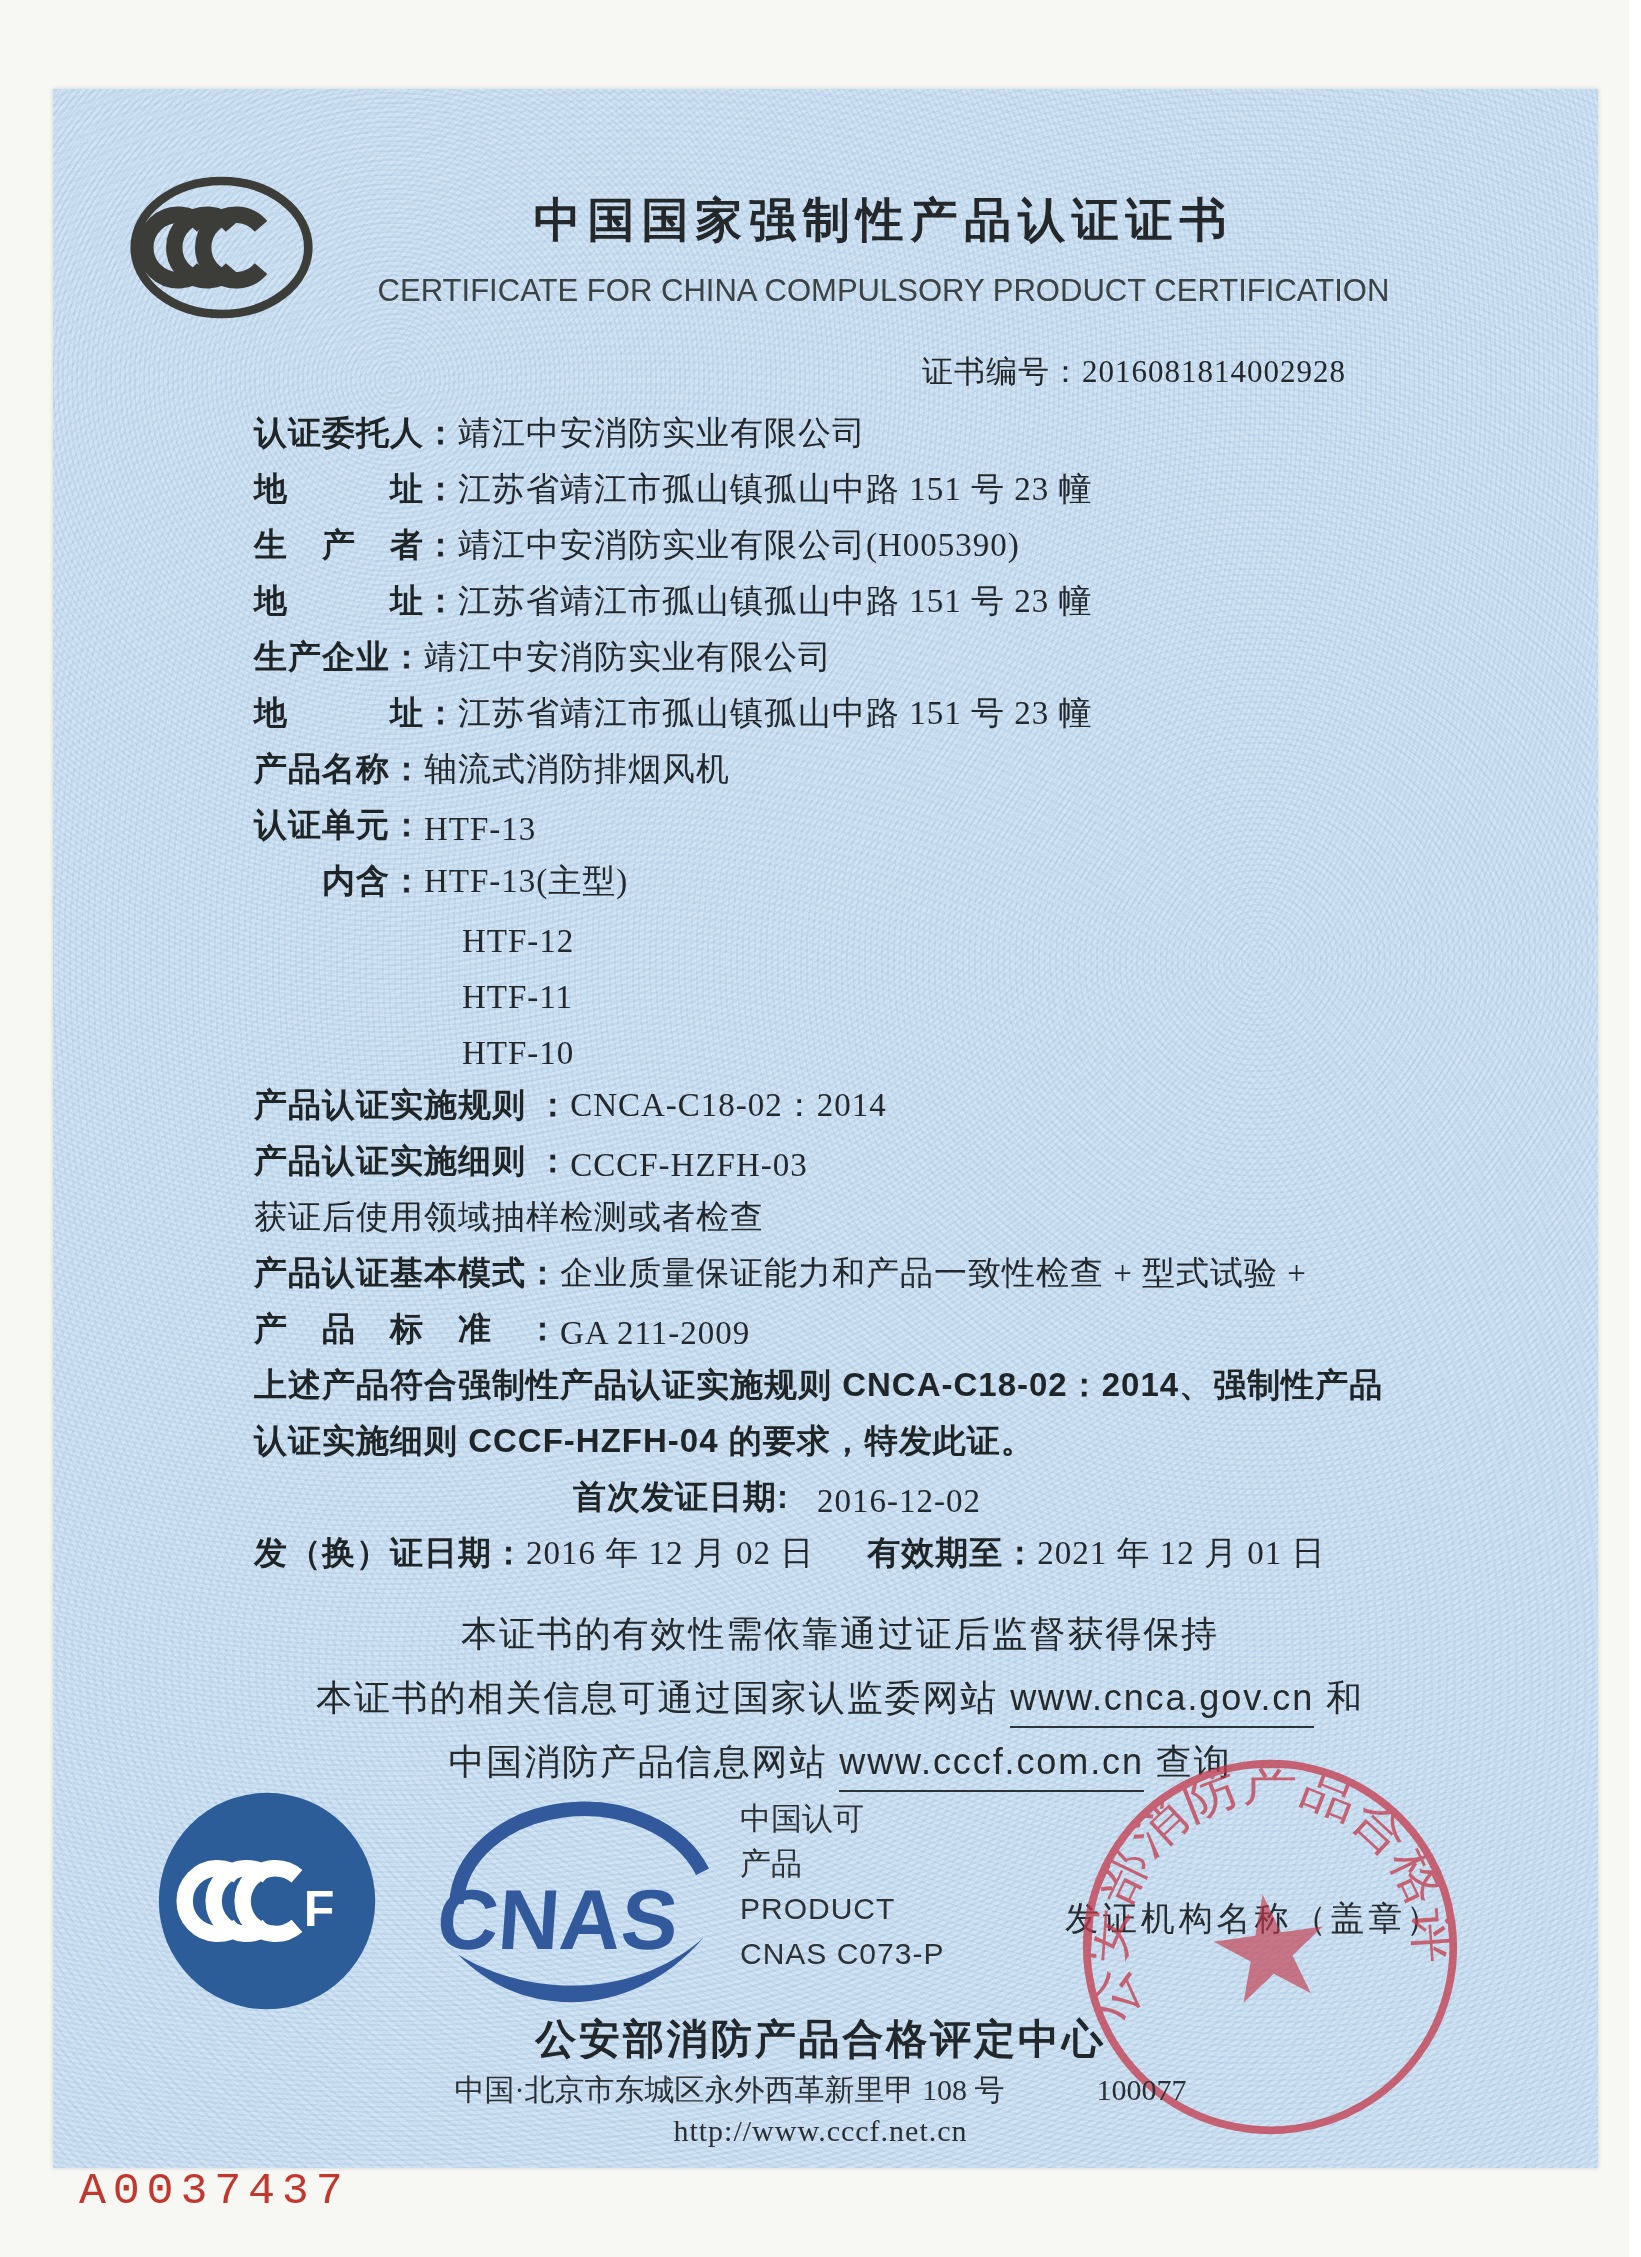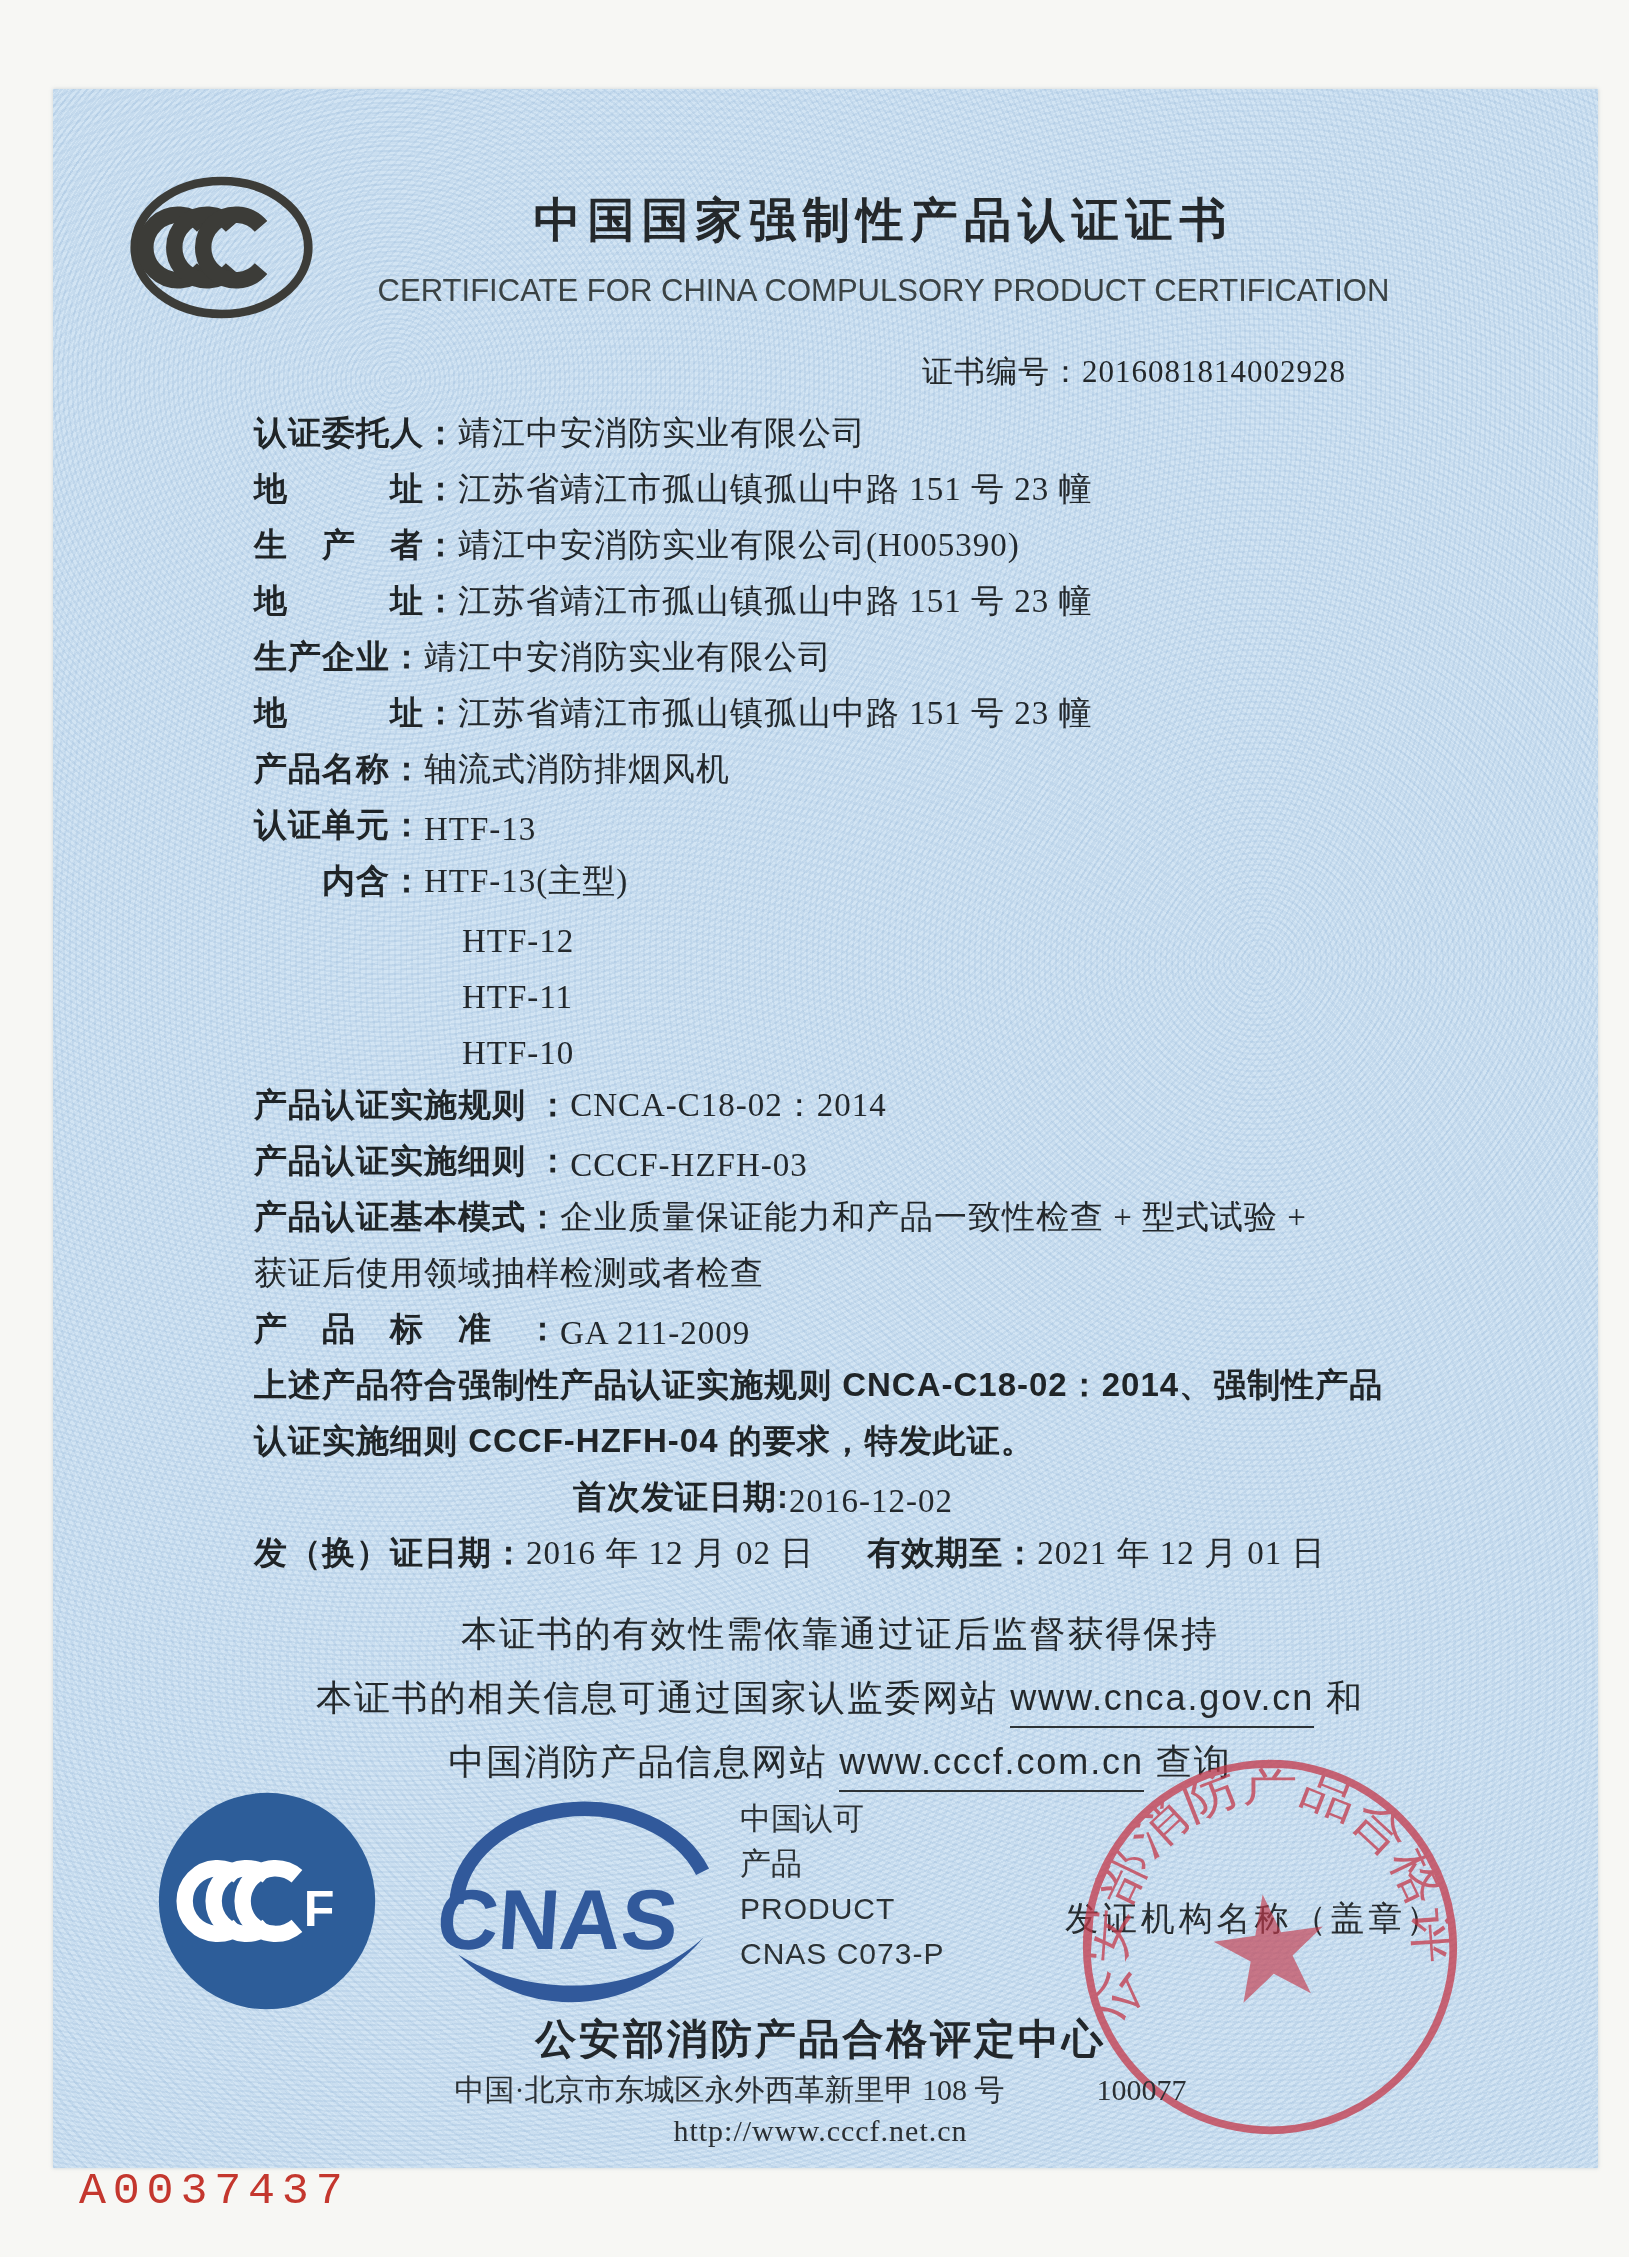--- a/index.html
+++ b/index.html
@@ -34,21 +34,21 @@
   .certno{
     position:absolute;left:869px;top:263px;
     font-family:"Liberation Serif","DejaVu Serif",serif;
     font-size:31px;line-height:39px;color:#23272a;letter-spacing:1px;
   }
   .body{position:absolute;left:201px;top:311px;width:1274px;}
   .row{height:56px;display:flex;align-items:flex-end;font-size:33px;white-space:pre;}
   .lbl{font-weight:700;letter-spacing:1px;color:#1f2427;}
   .val{font-family:"Liberation Serif","DejaVu Serif",serif;letter-spacing:1px;color:#23282c;}
   .row.indent{padding-left:208px;}
-  .row.first-issue{padding-left:319px;}
+  .row.first-issue{padding-left:319px;gap:28px;}
   .row .gap{display:inline-block;width:53px;}
   .row.stmt .lbl{letter-spacing:1px;}
   .notes{position:absolute;left:14.5px;top:1517px;width:1545px;text-align:center;}
   .notes .nline{font-size:36px;color:#24292c;letter-spacing:1.9px;height:64px;line-height:56px;white-space:pre;}
   .ulink{border-bottom:2.9px solid #2c3236;padding-bottom:8px;}
   .cccf-logo{position:absolute;left:101px;top:1699px;width:227px;height:227px;}
   .cnas-logo{position:absolute;left:384px;top:1694px;width:285px;height:251px;}
   .accr-text{position:absolute;left:687px;top:1707px;}
   .accr-text .cn{font-family:"Liberation Serif","DejaVu Serif",serif;font-size:31px;line-height:45px;color:#2b3134;}
   .accr-text .en{font-size:30px;line-height:45px;color:#2b3134;letter-spacing:1px;}
@@ -103,22 +103,22 @@
       <div class="row"><span class="lbl">生产企业：</span><span class="val">靖江中安消防实业有限公司</span></div>
       <div class="row"><span class="lbl">地　　　址：</span><span class="val">江苏省靖江市孤山镇孤山中路 151 号 23 幢</span></div>
       <div class="row"><span class="lbl">产品名称：</span><span class="val">轴流式消防排烟风机</span></div>
       <div class="row"><span class="lbl">认证单元：</span><span class="val">HTF-13</span></div>
       <div class="row"><span class="lbl">　　内含：</span><span class="val">HTF-13(主型)</span></div>
       <div class="row indent"><span class="val">HTF-12</span></div>
       <div class="row indent"><span class="val">HTF-11</span></div>
       <div class="row indent"><span class="val">HTF-10</span></div>
       <div class="row"><span class="lbl">产品认证实施规则 ：</span><span class="val">CNCA-C18-02：2014</span></div>
       <div class="row"><span class="lbl">产品认证实施细则 ：</span><span class="val">CCCF-HZFH-03</span></div>
+      <div class="row"><span class="val">获证后使用领域抽样检测或者检查</span></div>
       <div class="row"><span class="lbl">产品认证基本模式：</span><span class="val">企业质量保证能力和产品一致性检查 + 型式试验 +</span></div>
-      <div class="row"><span class="val">获证后使用领域抽样检测或者检查</span></div>
       <div class="row"><span class="lbl">产　品　标　准　：</span><span class="val">GA 211-2009</span></div>
 
       <div class="row stmt"><span class="lbl">上述产品符合强制性产品认证实施规则 CNCA-C18-02：2014、强制性产品</span></div>
       <div class="row stmt"><span class="lbl">认证实施细则 CCCF-HZFH-04 的要求，特发此证。</span></div>
 
       <div class="row first-issue">
         <span class="lbl">首次发证日期:</span><span class="val">2016-12-02</span>
       </div>
       <div class="row">
         <span class="lbl">发（换）证日期：</span><span class="val">2016 年 12 月 02 日</span><span class="gap"></span><span class="lbl">有效期至：</span><span class="val">2021 年 12 月 01 日</span>

